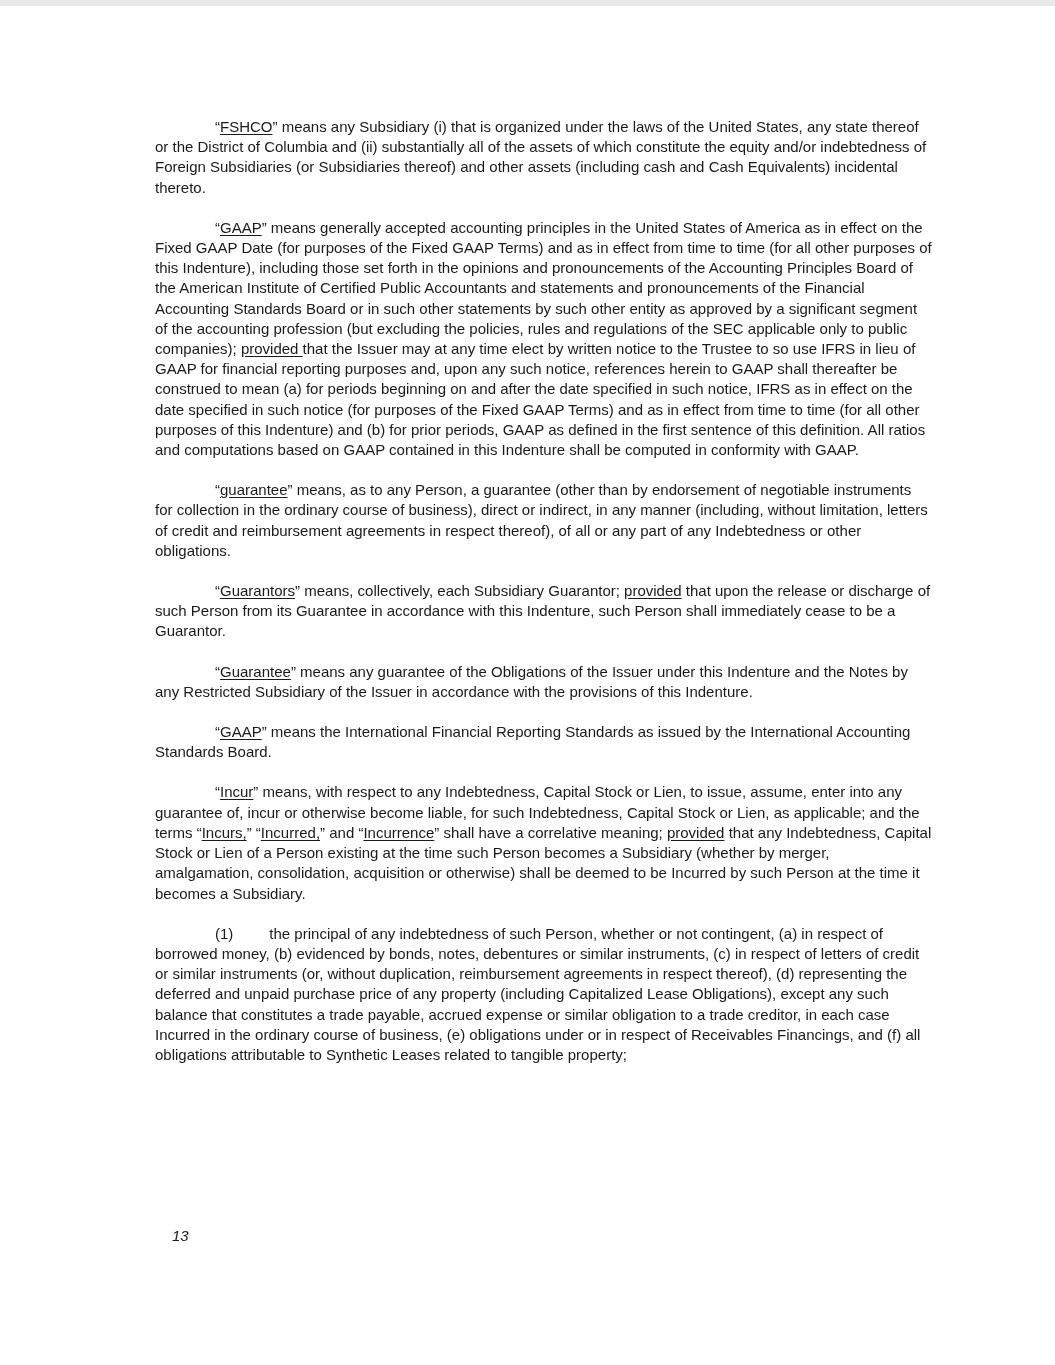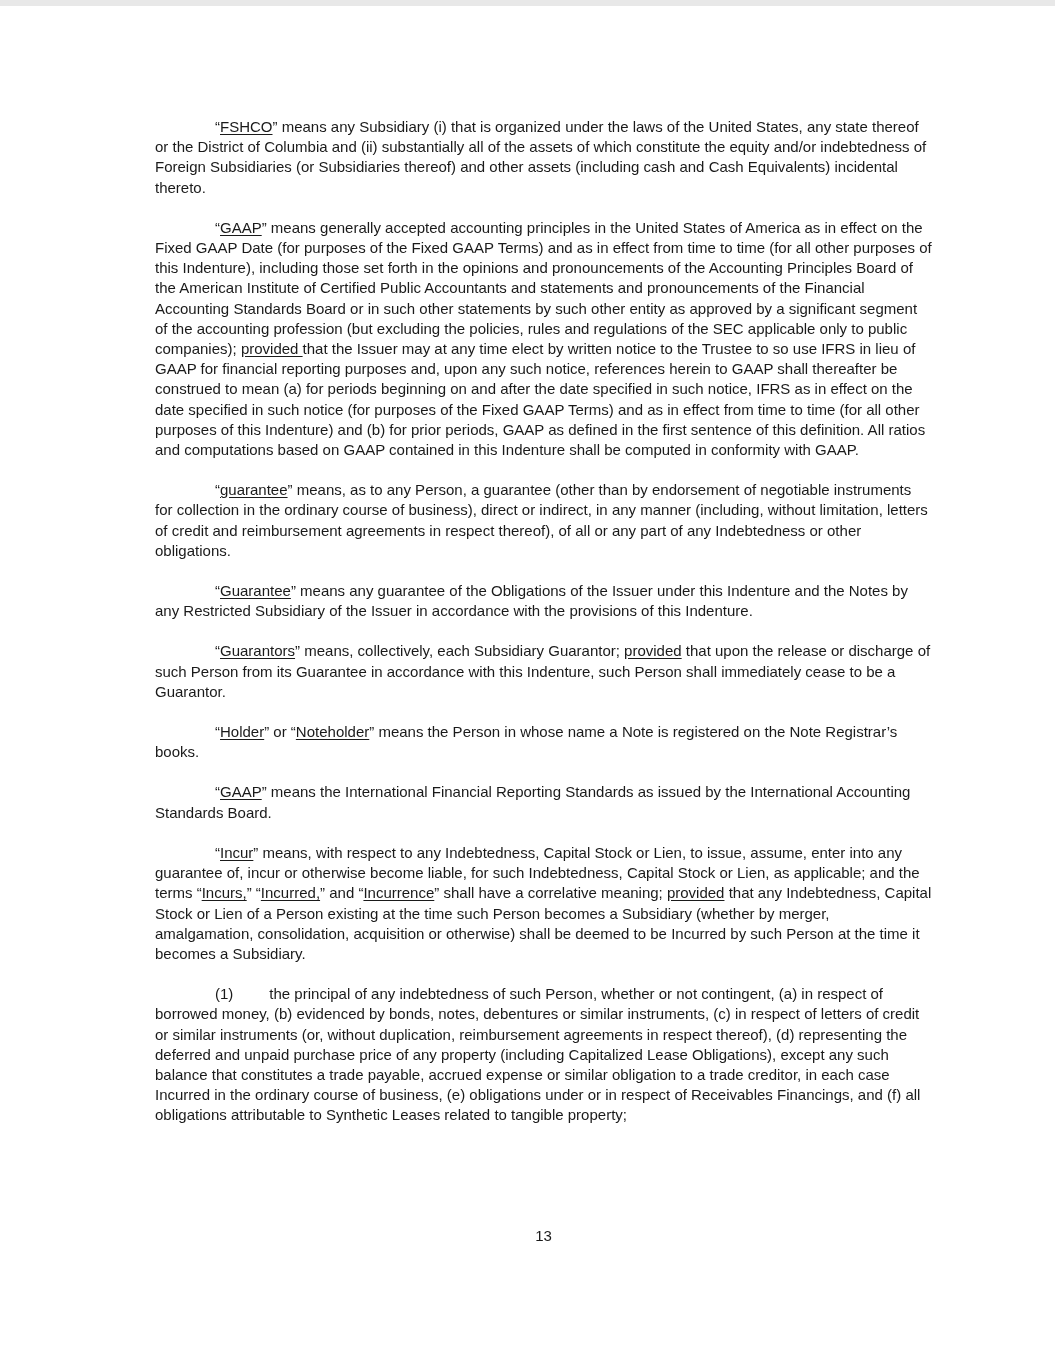--- a/index.html
+++ b/index.html
@@ -34,36 +34,35 @@
     text-decoration: underline;
     text-underline-offset: 2px;
   }
   .tab {
     display: inline-block;
     width: 36px;
   }
   .footer {
     position: absolute;
     top: 1221px;
-    left: 155px;
+    left: 172px;
     width: 777px;
-    text-align: center;
     font-size: 15px;
     color: #1a1a1a;
+    font-style: italic;
   }
 </style>
 </head>
 <body>
 
 <div class="page">
   <div class="content" id="paragraphs">
       <p class="para"><span>“</span><span class="u">FSHCO</span><span>” means any Subsidiary (i) that is organized under the laws of the United States, any state thereof or the District of Columbia and (ii) substantially all of the assets of which constitute the equity and/or indebtedness of Foreign Subsidiaries (or Subsidiaries thereof) and other assets (including cash and Cash Equivalents) incidental thereto.</span></p>
       <p class="para"><span>“</span><span class="u">GAAP</span><span>” means generally accepted accounting principles in the United States of America as in effect on the Fixed GAAP Date (for purposes of the Fixed GAAP Terms) and as in effect from time to time (for all other purposes of this Indenture), including those set forth in the opinions and pronouncements of the Accounting Principles Board of the American Institute of Certified Public Accountants and statements and pronouncements of the Financial Accounting Standards Board or in such other statements by such other entity as approved by a significant segment of the accounting profession (but excluding the policies, rules and regulations of the SEC applicable only to public companies); </span><span class="u">provided </span><span>that the Issuer may at any time elect by written notice to the Trustee to so use IFRS in lieu of GAAP for financial reporting purposes and, upon any such notice, references herein to GAAP shall thereafter be construed to mean (a) for periods beginning on and after the date specified in such notice, IFRS as in effect on the date specified in such notice (for purposes of the Fixed GAAP Terms) and as in effect from time to time (for all other purposes of this Indenture) and (b) for prior periods, GAAP as defined in the first sentence of this definition. All ratios and computations based on GAAP contained in this Indenture shall be computed in conformity with GAAP.</span></p>
       <p class="para"><span>“</span><span class="u">guarantee</span><span>” means, as to any Person, a guarantee (other than by endorsement of negotiable instruments for collection in the ordinary course of business), direct or indirect, in any manner (including, without limitation, letters of credit and reimbursement agreements in respect thereof), of all or any part of any Indebtedness or other obligations.</span></p>
+      <p class="para"><span>“</span><span class="u">Guarantors</span><span>” means, collectively, each Subsidiary Guarantor; </span><span class="u">provided</span><span> that upon the release or discharge of such Person from its Guarantee in accordance with this Indenture, such Person shall immediately cease to be a Guarantor.</span></p>
       <p class="para"><span>“</span><span class="u">Guarantee</span><span>” means any guarantee of the Obligations of the Issuer under this Indenture and the Notes by any Restricted Subsidiary of the Issuer in accordance with the provisions of this Indenture.</span></p>
-      <p class="para"><span>“</span><span class="u">Guarantors</span><span>” means, collectively, each Subsidiary Guarantor; </span><span class="u">provided</span><span> that upon the release or discharge of such Person from its Guarantee in accordance with this Indenture, such Person shall immediately cease to be a Guarantor.</span></p>
-      <p class="para"><span>“</span><span class="u">Holder</span><span>” or “</span><span class="u">Noteholder</span><span>” means the Person in whose name a Note is registered on the Note Registrar’s books.</span></p>
       <p class="para"><span>“</span><span class="u">GAAP</span><span>” means the International Financial Reporting Standards as issued by the International Accounting Standards Board.</span></p>
       <p class="para"><span>“</span><span class="u">Incur</span><span>” means, with respect to any Indebtedness, Capital Stock or Lien, to issue, assume, enter into any guarantee of, incur or otherwise become liable, for such Indebtedness, Capital Stock or Lien, as applicable; and the terms “</span><span class="u">Incurs,</span><span>” “</span><span class="u">Incurred,</span><span>” and “</span><span class="u">Incurrence</span><span>” shall have a correlative meaning; </span><span class="u">provided</span><span> that any Indebtedness, Capital Stock or Lien of a Person existing at the time such Person becomes a Subsidiary (whether by merger, amalgamation, consolidation, acquisition or otherwise) shall be deemed to be Incurred by such Person at the time it becomes a Subsidiary.</span></p>
       <p class="para"><span>(1)</span><span class="tab"></span><span>the principal of any indebtedness of such Person, whether or not contingent, (a) in respect of borrowed money, (b) evidenced by bonds, notes, debentures or similar instruments, (c) in respect of letters of credit or similar instruments (or, without duplication, reimbursement agreements in respect thereof), (d) representing the deferred and unpaid purchase price of any property (including Capitalized Lease Obligations), except any such balance that constitutes a trade payable, accrued expense or similar obligation to a trade creditor, in each case Incurred in the ordinary course of business, (e) obligations under or in respect of Receivables Financings, and (f) all obligations attributable to Synthetic Leases related to tangible property;</span></p>
     </div>
   <div class="footer">13</div>
 </div>
 
 </body></html>

